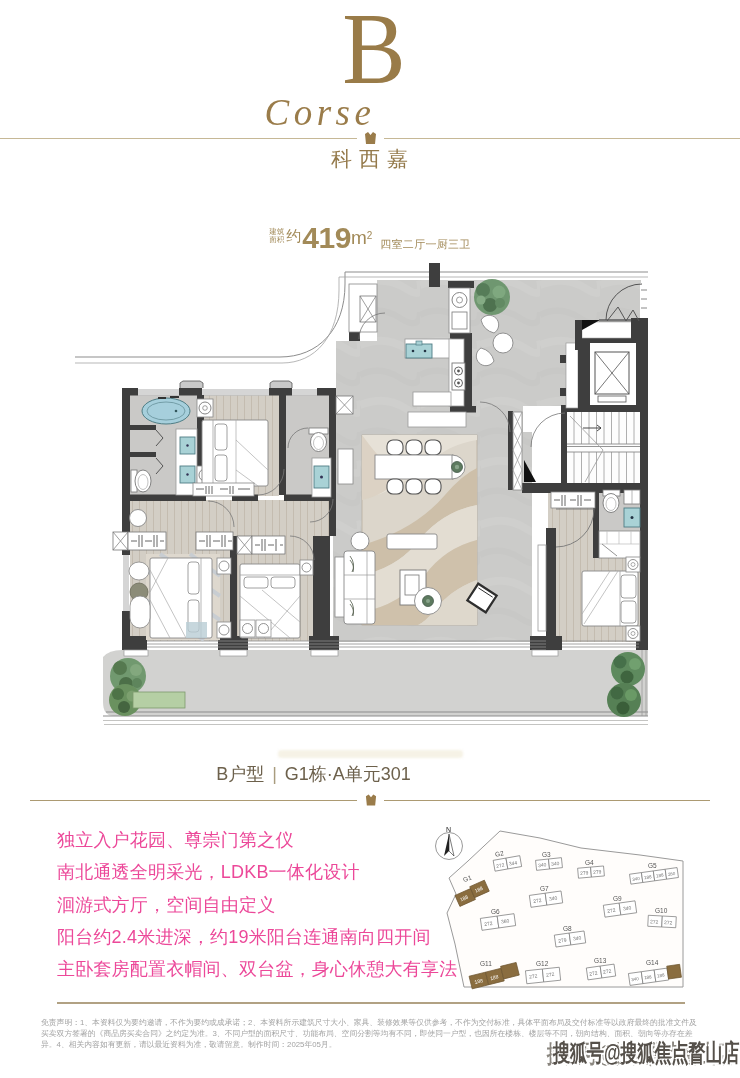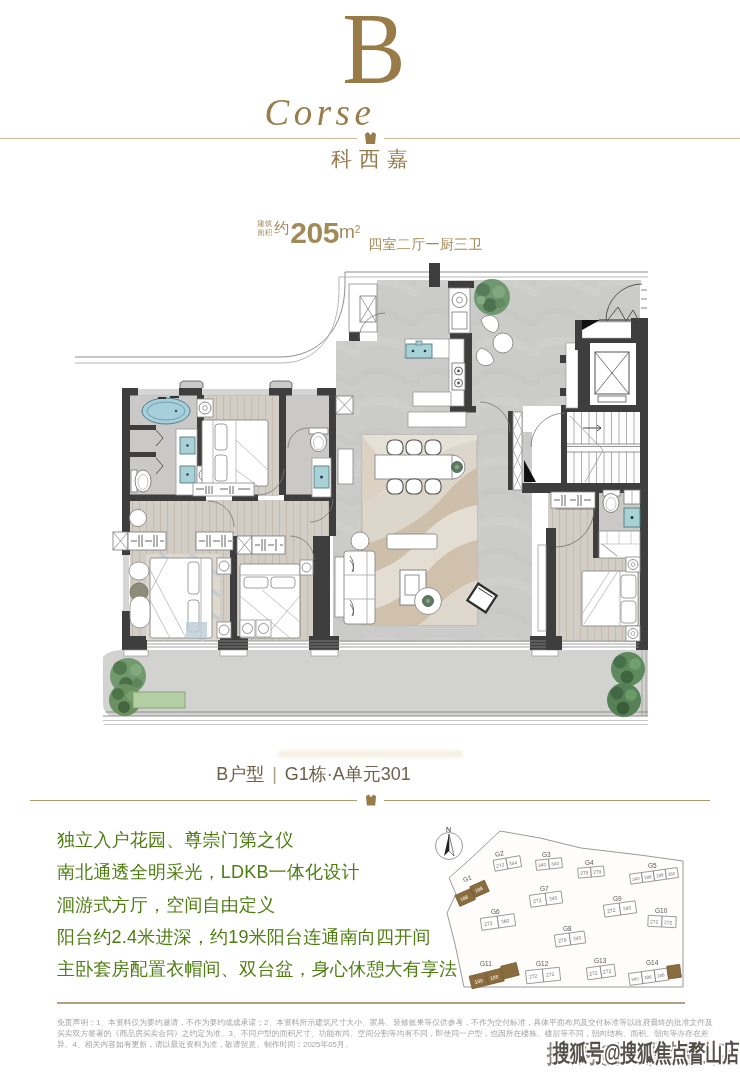--- a/index.html
+++ b/index.html
@@ -16,26 +16,26 @@
 <div class="abs" style="left:0;top:138px;width:357px;height:1px;background:#c6b896;"></div>
 
 <div class="abs" style="left:384px;top:138px;width:356px;height:1px;background:#c6b896;"></div>
 
 <svg class="abs" style="left:364px;top:131px;" width="13" height="14" viewBox="0 0 13 14">
     <path d="M1,3 L4,1 L6.5,4 L9,1 L12,3 L11,13 L2,13 Z" fill="#9a7c4a"></path>
   </svg>
 
 <div class="abs" style="left:0;top:147px;width:746px;text-align:center;font-family:'Liberation Serif',serif;font-size:21px;line-height:24px;color:#94794a;letter-spacing:7px;">科西嘉</div>
 
-<div class="abs" style="left:0;top:220px;width:740px;display:flex;justify-content:center;align-items:flex-start;color:#a28a58;">
+<div class="abs" style="left:0;top:220px;width:740px;display:flex;justify-content:center;align-items:center;color:#a28a58;">
   <span style="display:inline-block;font-size:7.5px;line-height:8.5px;text-align:center;margin-bottom:2px;">建筑<br>面积</span>
   <span style="font-size:15px;line-height:16px;margin:0 1px 2px 2px;">约</span>
-  <span style="font-size:30px;line-height:25px;font-weight:bold;letter-spacing:-0.5px;">205</span>
+  <span style="font-size:30px;line-height:25px;font-weight:bold;letter-spacing:-0.5px;">419</span>
   <span style="font-size:19px;line-height:19px;margin-bottom:2px;">m<sup style="font-size:10px;vertical-align:5px;">2</sup></span>
-  <span style="font-size:14px;line-height:17px;margin:16px 0 1px 8px;letter-spacing:0.3px;">四室二厅一厨三卫</span>
+  <span style="font-size:11px;line-height:17px;margin:16px 0 1px 8px;letter-spacing:0.3px;">四室二厅一厨三卫</span>
 </div>
 
 <svg id="plan" class="abs" style="left:0;top:258px;" width="740" height="472" viewBox="0 258 740 472">
 <defs>
 <pattern id="wood" width="7" height="40" patternUnits="userSpaceOnUse">
   <rect width="7" height="40" fill="#d3cec5"></rect>
   <line x1="6.5" y1="0" x2="6.5" y2="40" stroke="#c4bcb0" stroke-width="1"></line>
 </pattern>
 <pattern id="woodv" width="40" height="7" patternUnits="userSpaceOnUse">
   <rect width="40" height="7" fill="#cfc8ba"></rect>
@@ -608,21 +608,21 @@
 <div class="abs" style="left:0;top:764px;width:627px;text-align:center;font-size:18px;line-height:20px;color:#6d614c;letter-spacing:0px;">B户型<span style="color:#a99c7e;font-weight:normal;padding:0 8px;">|</span>G1栋·A单元301</div>
 
 <div class="abs" style="left:30px;top:800px;width:327px;height:1px;background:#ac9a72;"></div>
 
 <div class="abs" style="left:384px;top:800px;width:326px;height:1px;background:#ac9a72;"></div>
 
 <svg class="abs" style="left:365px;top:793px;" width="12" height="14" viewBox="0 0 13 14">
     <path d="M1,3 L4,1 L6.5,4 L9,1 L12,3 L11,13 L2,13 Z" fill="#9a7c4a"></path>
   </svg>
 
-<div class="abs" style="left:57px;top:824px;font-size:18px;line-height:32.3px;color:#4d7c0f;letter-spacing:0.2px;">
+<div class="abs" style="left:57px;top:824px;font-size:18px;line-height:32.3px;color:#ec4899;letter-spacing:0.2px;">
 独立入户花园、尊崇门第之仪<br>
 南北通透全明采光，LDKB一体化设计<br>
 洄游式方厅，空间自由定义<br>
 阳台约2.4米进深，约19米阳台连通南向四开间<br>
 主卧套房配置衣帽间、双台盆，身心休憩大有享法
 </div>
 
 <svg id="site" class="abs" style="left:425px;top:822px;" width="275" height="175" viewBox="425 822 275 175" font-family="Liberation Sans, sans-serif">
 
 <g>
@@ -750,17 +750,17 @@
       <rect x="668" y="968" width="13" height="13" fill="#8a6d3f" stroke="#6d5530" stroke-width="0.7"></rect>
       <text x="631" y="978" font-size="4.5" fill="#777">340</text>
       <text x="644" y="978" font-size="4.5" fill="#777">188</text>
       <text x="657" y="978" font-size="4.5" fill="#777">188</text>
     </g>
 <text x="646" y="965" font-size="6.5" fill="#555">G14</text>
 </svg>
 
 <div class="abs" style="left:57px;top:1002px;width:628px;height:2px;background:#b1a183;"></div>
 
-<div class="abs" style="left:57px;top:1017px;width:640px;font-size:7.8px;line-height:11px;color:#a3a3a3;letter-spacing:0px;white-space:nowrap;">免责声明：1、本资料仅为要约邀请，不作为要约或成承诺；2、本资料所示建筑尺寸大小、家具、装修效果等仅供参考，不作为交付标准，具体平面布局及交付标准等以政府最终的批准文件及<br>买卖双方签署的《商品房买卖合同》之约定为准。3、不同户型的面积尺寸、功能布局、空间分割等均有不同，即使同一户型，也因所在楼栋、楼层等不同，朝向结构、面积、朝向等亦存在差<br>异。4、相关内容如有更新，请以最近资料为准，敬请留意。制作时间：2025年05月。</div>
+<div class="abs" style="left:41px;top:1017px;width:640px;font-size:7.8px;line-height:11px;color:#a3a3a3;letter-spacing:0px;white-space:nowrap;">免责声明：1、本资料仅为要约邀请，不作为要约或成承诺；2、本资料所示建筑尺寸大小、家具、装修效果等仅供参考，不作为交付标准，具体平面布局及交付标准等以政府最终的批准文件及<br>买卖双方签署的《商品房买卖合同》之约定为准。3、不同户型的面积尺寸、功能布局、空间分割等均有不同，即使同一户型，也因所在楼栋、楼层等不同，朝向结构、面积、朝向等亦存在差<br>异。4、相关内容如有更新，请以最近资料为准，敬请留意。制作时间：2025年05月。</div>
 
 <div class="abs" style="left:547px;top:1041px;font-size:17px;line-height:20px;font-weight:bold;color:#8a867f;letter-spacing:0px;white-space:nowrap;transform:scaleY(1.42);transform-origin:left top;">搜狐号@搜狐焦点瞀山店</div>
 
 <div class="abs" style="left:553px;top:1040px;font-size:17px;line-height:20px;font-weight:bold;color:#55504a;letter-spacing:0px;white-space:nowrap;text-shadow:1.5px 1.5px 0 #fff,-1.5px -1.5px 0 #fff,1.5px -1.5px 0 #fff,-1.5px 1.5px 0 #fff;transform:scaleY(1.42);transform-origin:left top;">搜狐号@搜狐焦点瞀山店</div>
 
 </body></html>

